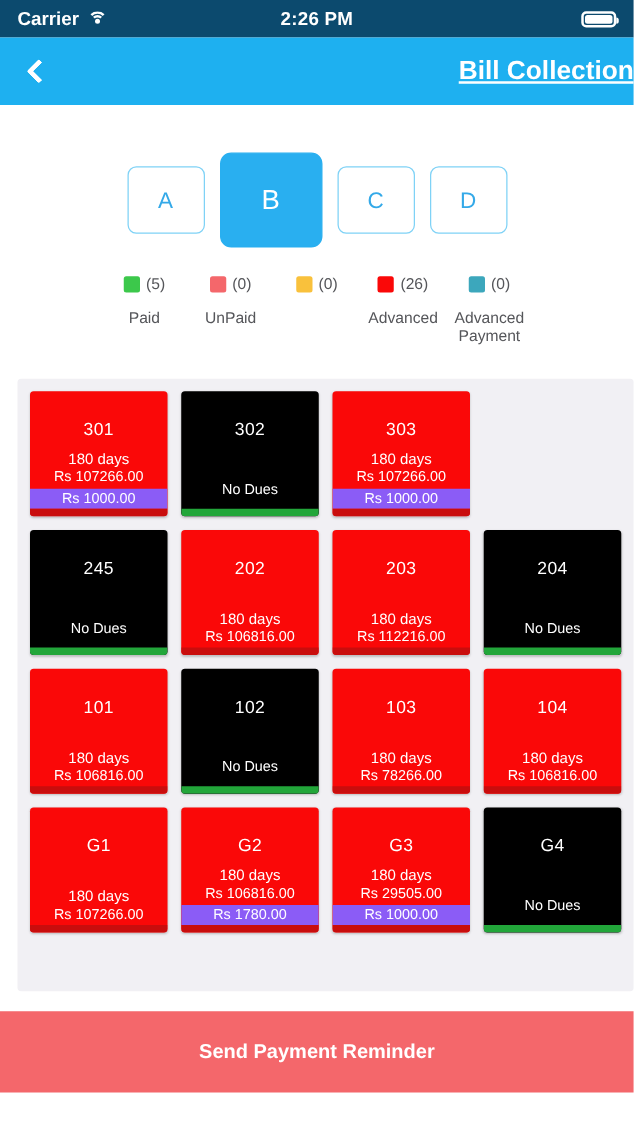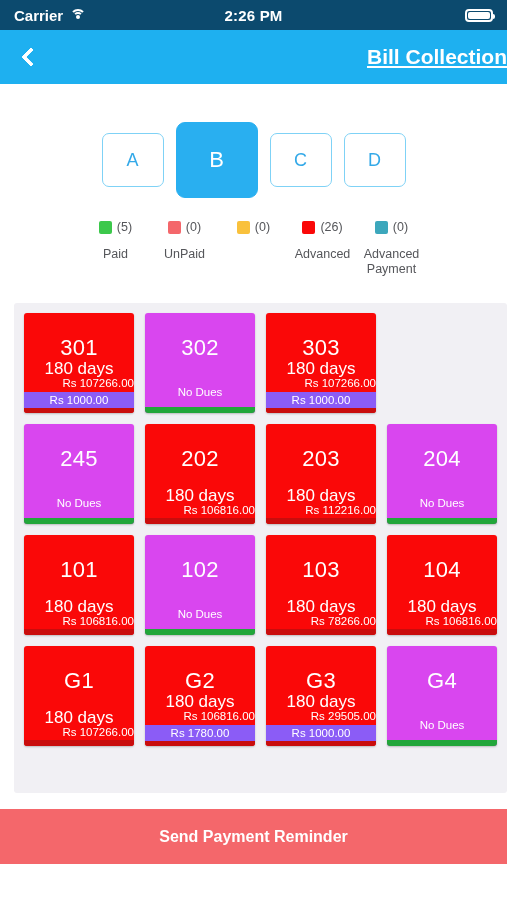--- a/index.html
+++ b/index.html
@@ -80,37 +80,37 @@
   .grid-row:last-child { margin-bottom: 0; }
 
   .cell {
     width: 110px; flex: 0 0 110px; height: 100px;
     border-radius: 3px; position: relative; overflow: hidden;
     box-shadow: 0 1px 2px rgba(0,0,0,.22); cursor: pointer;
     display: flex; flex-direction: column; align-items: center;
     color: #ffffff; text-align: center;
   }
   .cell.overdue { background: #FA0808; }
-  .cell.paid    { background: #d946ef; }
-  .cell-id { margin-top: 22px; font-size: 22px; font-weight: 400; letter-spacing: .3px; }
+  .cell.paid    { background: #000000; }
+  .cell-id { margin-top: 22px; font-size: 14px; font-weight: 400; letter-spacing: .3px; }
   .cell-body { margin-top: auto; width: 100%; }
-  .cell-days { font-size: 17px; line-height: 15px; }
-  .cell-amount { font-size: 11.5px; line-height: 15px; text-align: right; }
+  .cell-days { font-size: 12px; line-height: 15px; }
+  .cell-amount { font-size: 11.5px; line-height: 15px; }
   .cell-advance {
     background: #8b5cf6; font-size: 11.5px; line-height: 16px; width: 100%;
     margin-top: 1px;
   }
   .cell-nodues { font-size: 11.5px; line-height: 15px; margin-bottom: 7px; }
   .cell-footbar { height: 6px; width: 100%; }
   .cell.overdue .cell-footbar { background: #C90D0D; }
   .cell.paid .cell-footbar { background: #22A63A; }
 
   
   .send-btn {
-    position: absolute; left: 0; right: 0; bottom: 36px; height: 55px;
+    position: absolute; left: 0; right: 0; bottom: 26px; height: 65px;
     background: #F4676B; color: #ffffff; font-size: 16px; font-weight: 700;
     display: flex; align-items: center; justify-content: center; cursor: pointer;
   }
 </style>
 </head>
 <body>
 
 <div id="app">
 
   <div class="statusbar">

